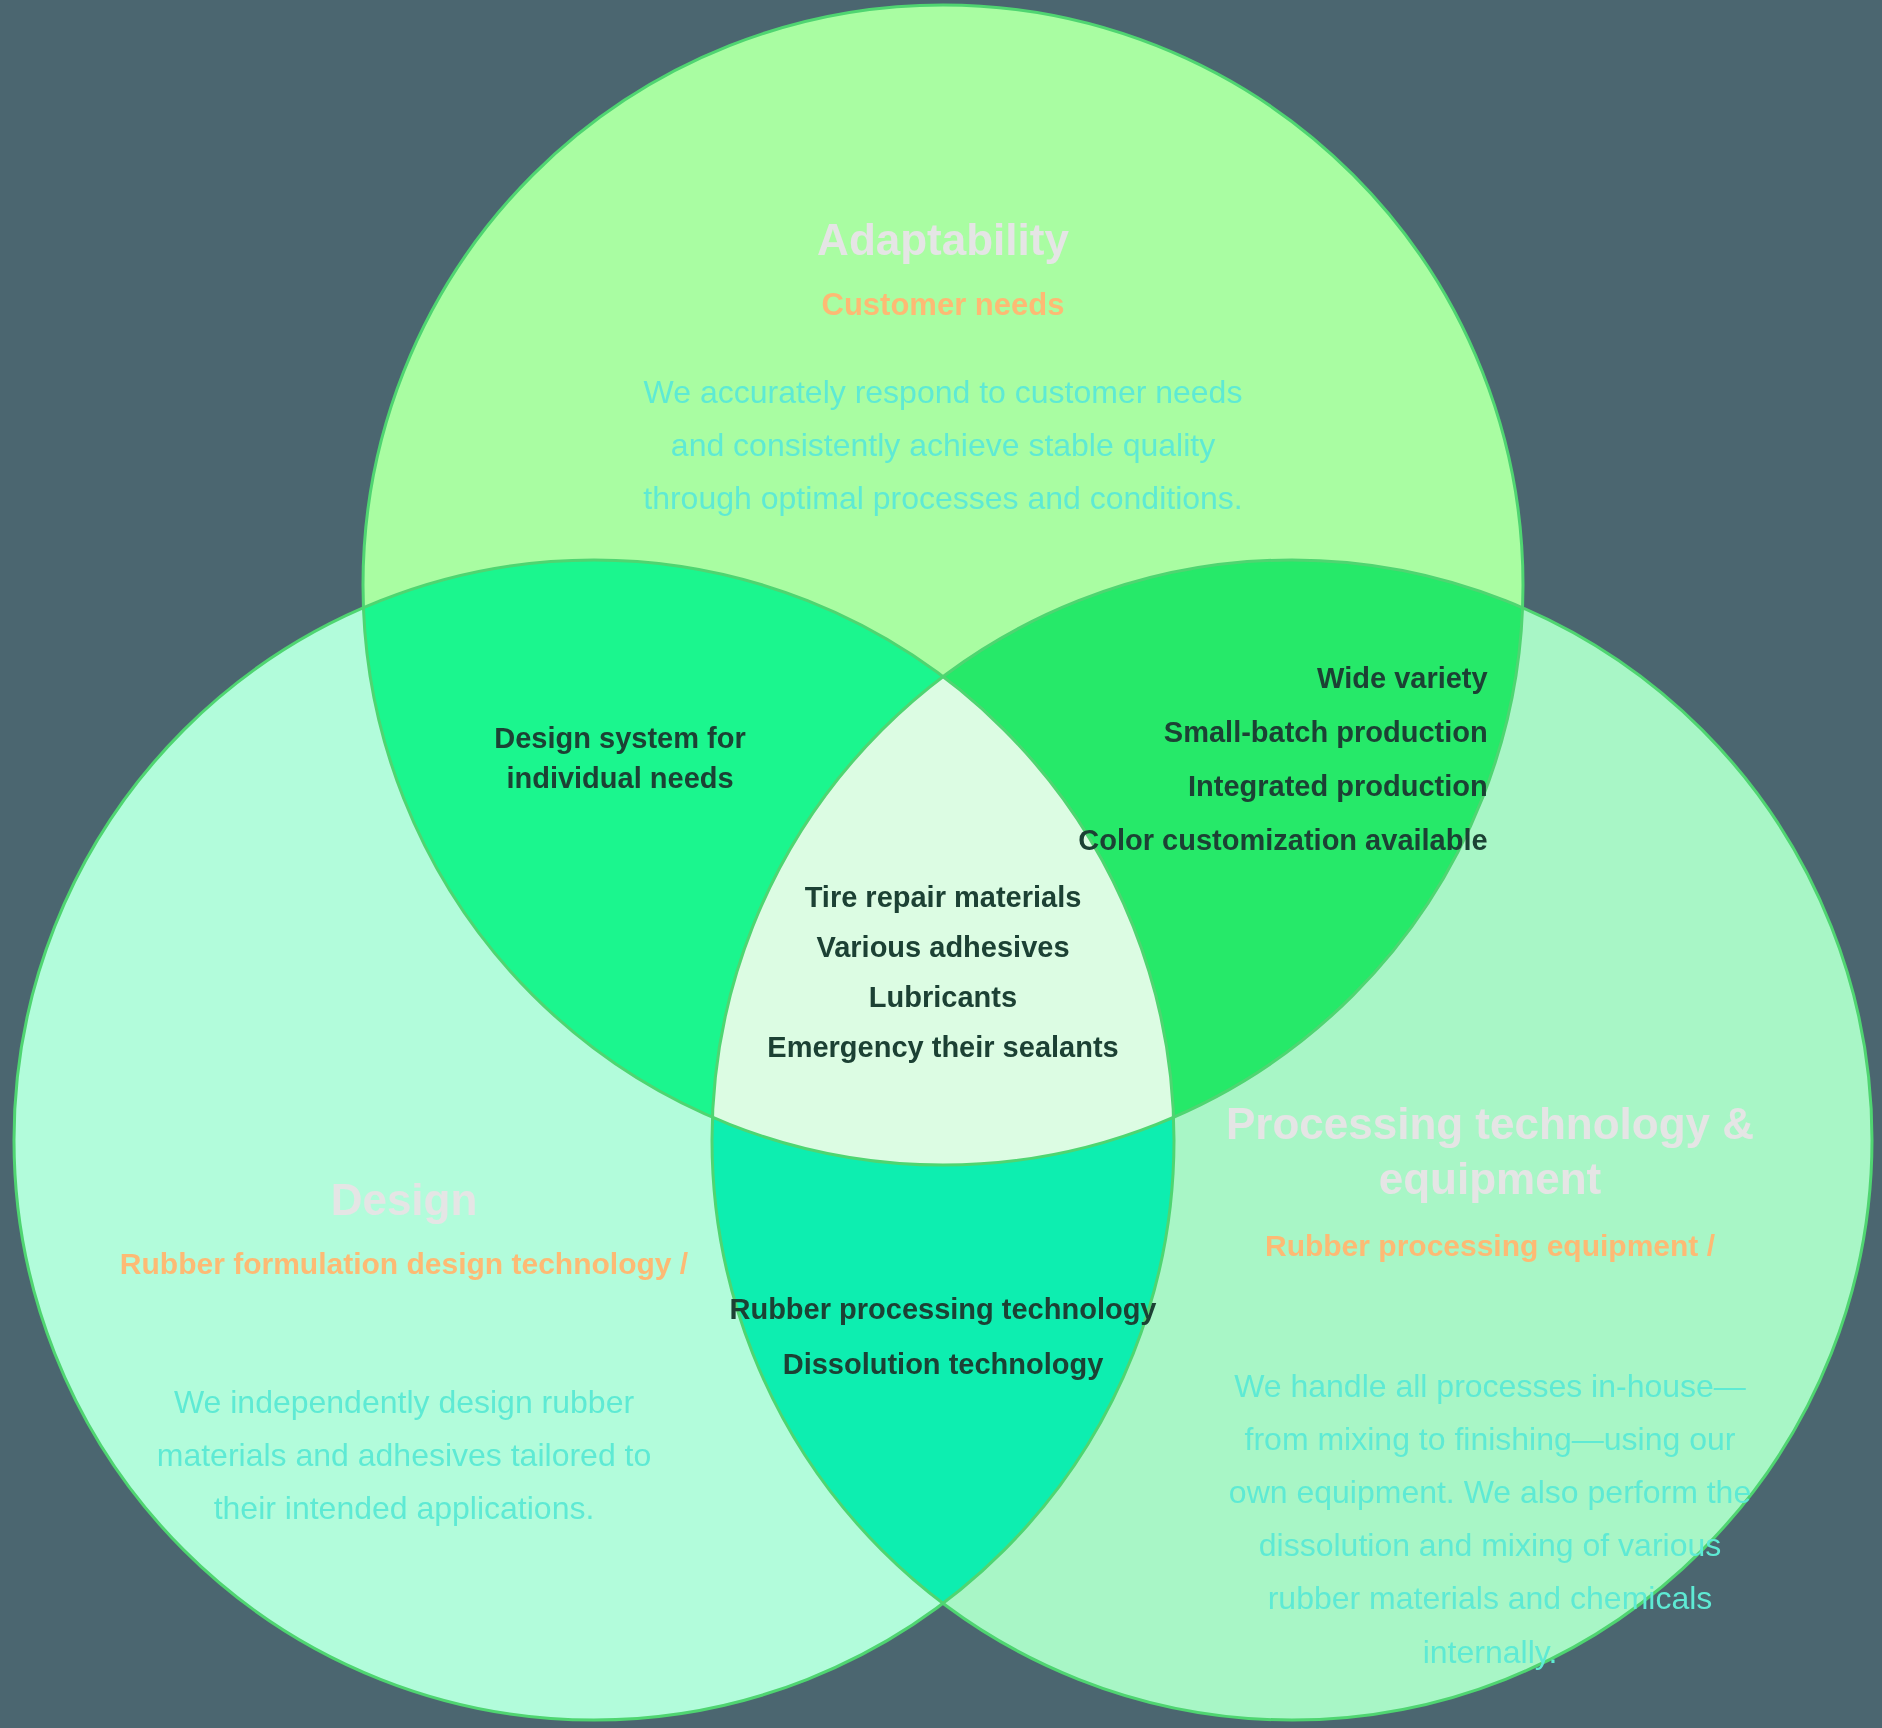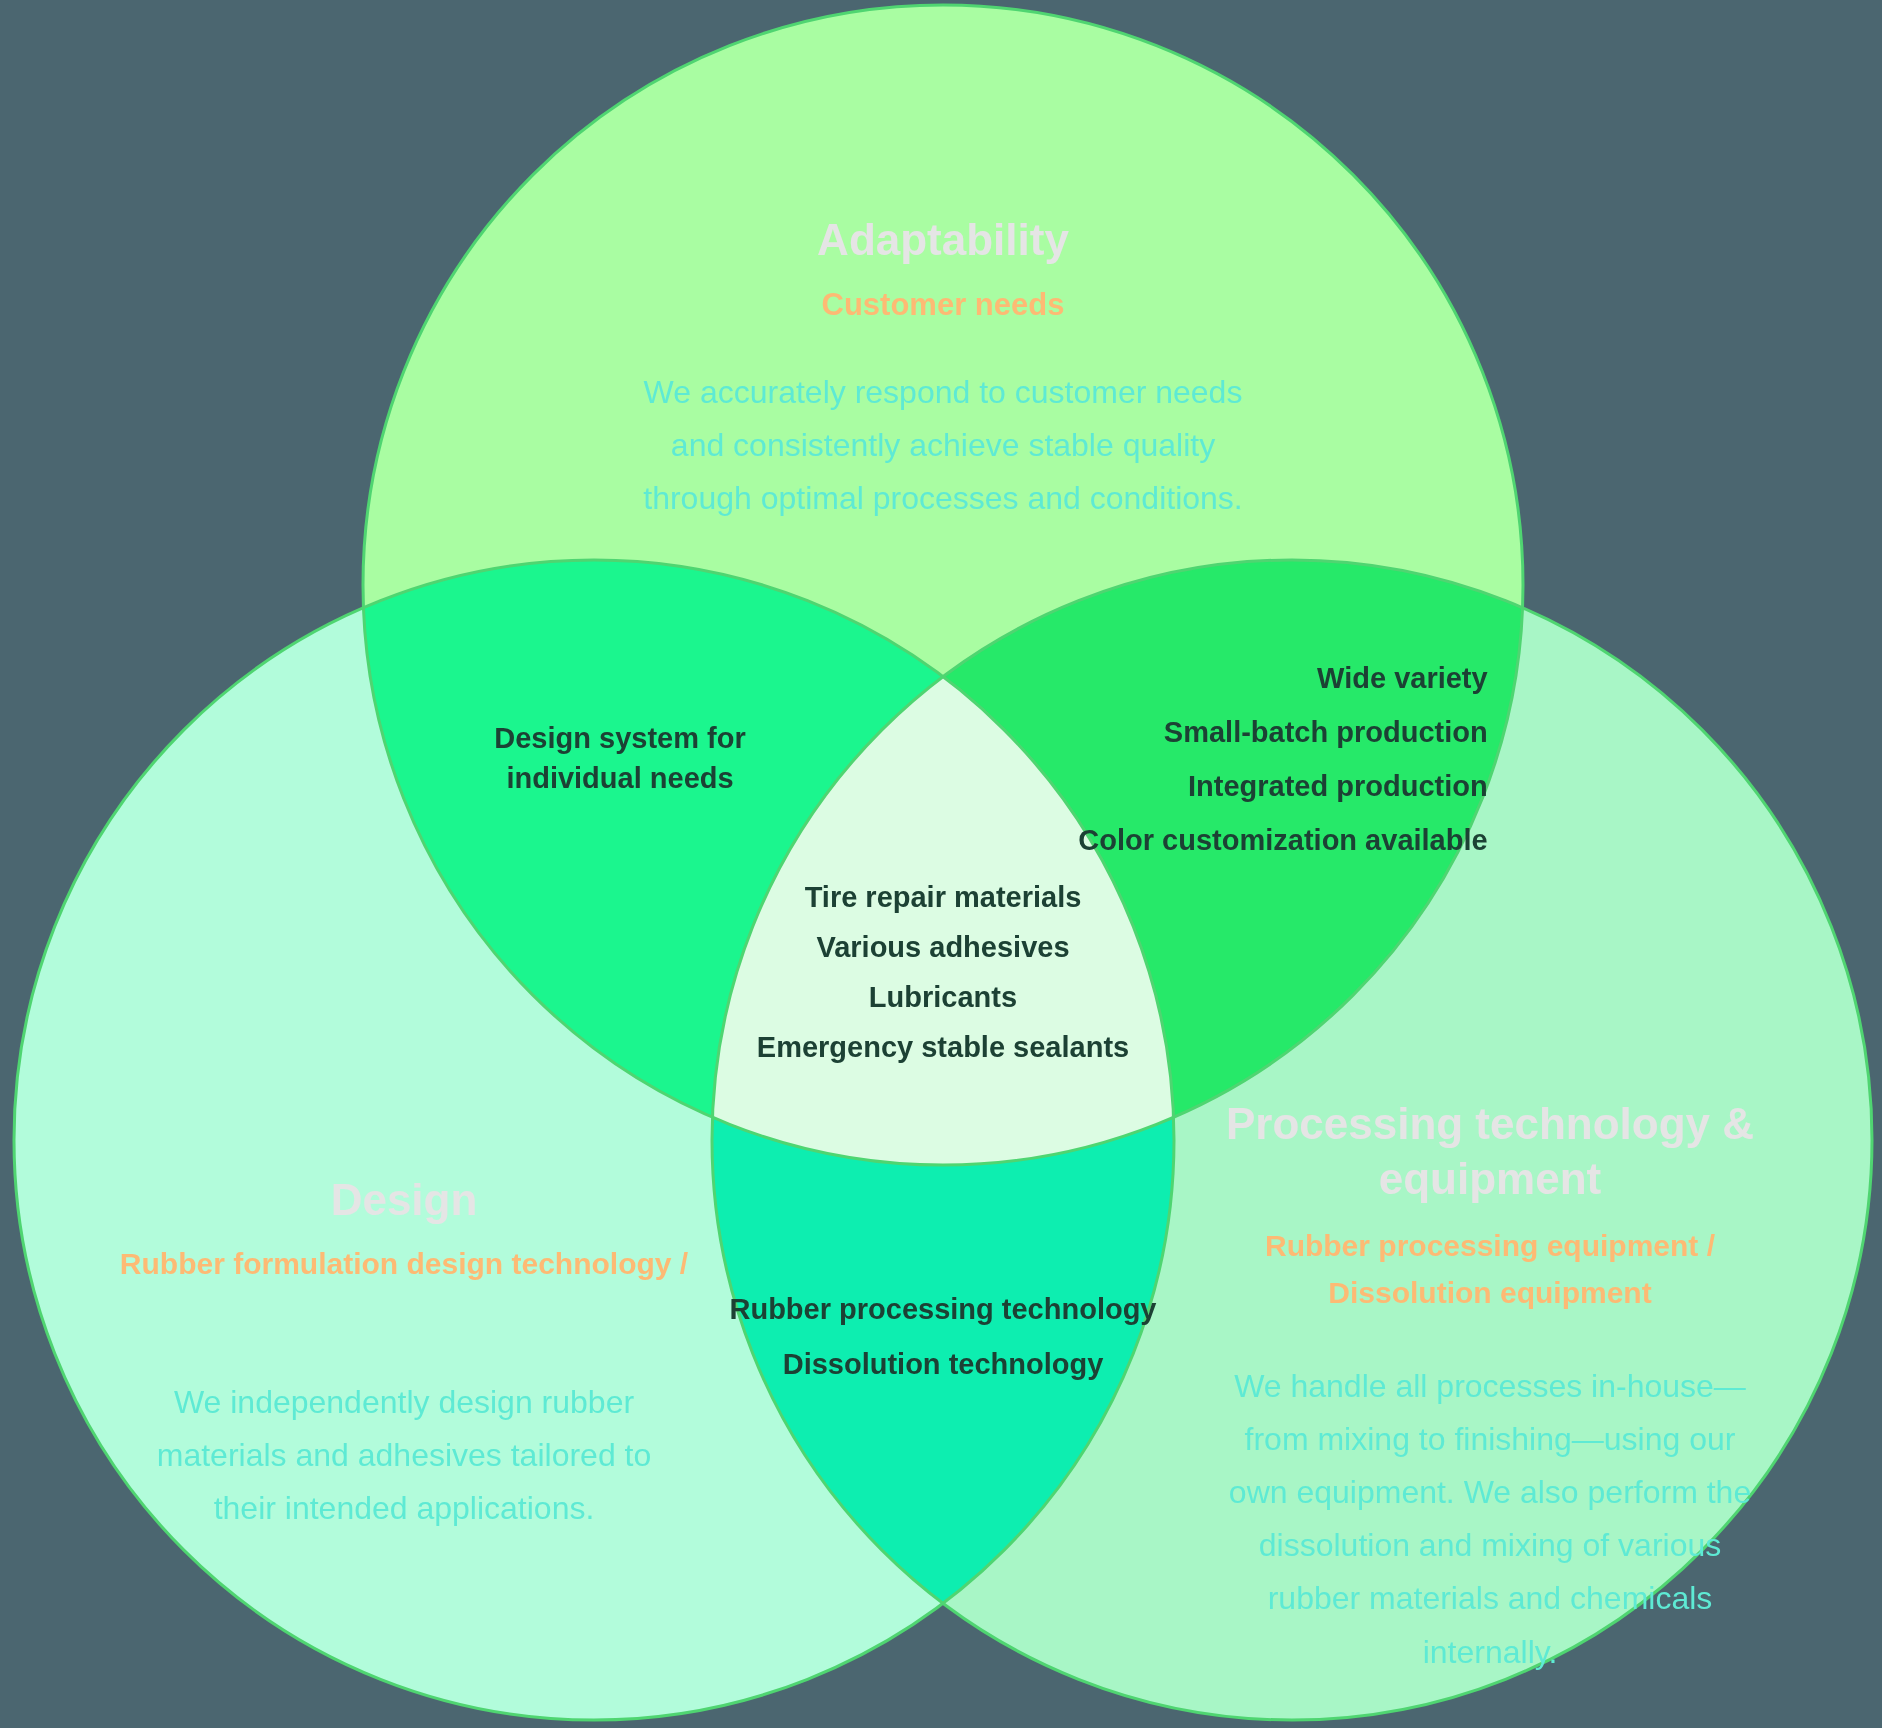--- a/index.html
+++ b/index.html
@@ -72,38 +72,37 @@
     <div>Rubber formulation design technology /</div>
   </div>
   <div class="tblock desc" style="left:404px; top:1356px; width:520px;">We independently design rubber materials and adhesives tailored to their intended applications.</div>
 
   <div class="tblock title" style="left:1490px; top:1096px; width:620px;">
     <div>Processing technology &amp;</div>
     <div>equipment</div>
   </div>
   <div class="tblock subtitle" style="left:1490px; top:1222px; width:620px;">
     <div>Rubber processing equipment /</div>
-    <div>Dissolution equipment</div>
   </div>
   <div class="tblock desc" style="left:1490px; top:1340px; width:530px;">We handle all processes in-house—from mixing to finishing—using our own equipment. We also perform the dissolution and mixing of various rubber materials and chemicals internally.</div>
 
   <div class="tblock vlabel wrap-label" style="left:620px; top:718px; width:310px;">Design system for individual needs</div>
 
   <div class="tblock vlabel vlist vlist-ac" style="left:1283px; top:651px;text-align:right;">
     <div class="vitem">Wide variety</div>
     <div class="vitem">Small-batch production</div>
     <div class="vitem">Integrated production</div>
     <div class="vitem">Color customization available</div>
   </div>
 
   <div class="tblock vlabel vlist vlist-center" style="left:943px; top:872px;">
     <div class="vitem">Tire repair materials</div>
     <div class="vitem">Various adhesives</div>
     <div class="vitem">Lubricants</div>
-    <div class="vitem">Emergency stable sealants</div>
+    <div class="vitem">Emergency their sealants</div>
   </div>
 
   <div class="tblock vlabel vlist vlist-bc" style="left:943px; top:1282px;">
     <div class="vitem">Rubber processing technology</div>
     <div class="vitem">Dissolution technology</div>
   </div>
 
 </div>
 
 </body></html>

